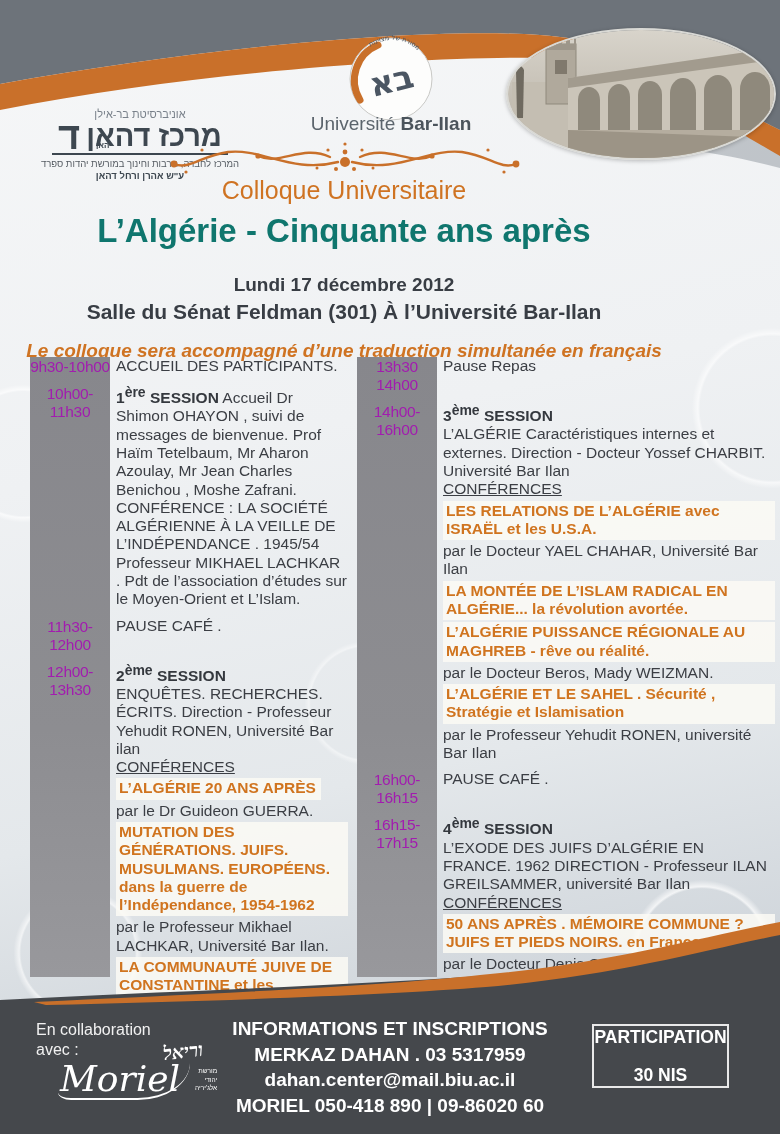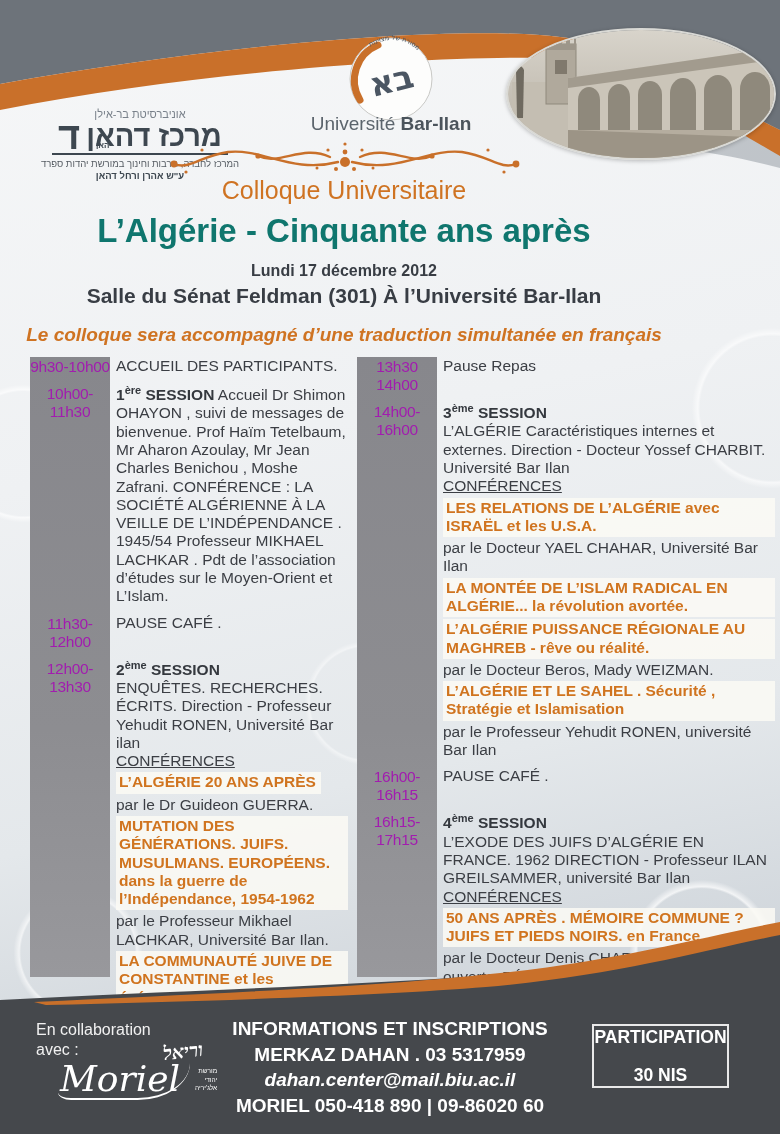--- a/index.html
+++ b/index.html
@@ -33,51 +33,51 @@
   .biu-label b{color:#4b545c;}
 
   .oval{position:absolute;top:28px;left:506px;width:266px;height:128px;border-radius:50%;overflow:hidden;border:2px solid #d9d9d5;box-shadow:0 1px 4px rgba(0,0,0,.25);}
 
   .flourish{position:absolute;top:138px;left:162px;}
 
   
   .titles{position:absolute;top:176px;left:0;width:688px;text-align:center;}
   .kicker{font-size:25px;color:#cf7322;}
   .main-title{font-size:33px;font-weight:bold;color:#0f766e;margin-top:7px;}
-  .date-line{font-size:16px;font-weight:bold;color:#383d44;margin-top:12px;}
+  .date-line{font-size:19px;font-weight:bold;color:#383d44;margin-top:24px;}
   .venue-line{font-size:21px;font-weight:bold;color:#383d44;margin-top:4px;}
   .note-line{font-size:19px;font-weight:bold;font-style:italic;color:#cf7322;margin-top:16px;}
 
   
   .col{position:absolute;top:357px;}
   .col-left{left:30px;width:318px;}
   .col-right{left:357px;width:418px;}
   .timebar{position:absolute;top:0;left:0;width:80px;height:620px;background:linear-gradient(180deg,#87878c 0%,#8d8d91 60%,#98989c 100%);}
   .rows{position:relative;}
   .row{display:flex;align-items:flex-start;margin-bottom:8px;}
   .time{flex:0 0 80px;font-size:15.5px;color:#a21caf;text-align:center;padding-top:1px;letter-spacing:-.3px;}
   .cell{flex:1;padding-left:6px;font-size:15.5px;line-height:1.18;color:#3b3e44;}
   .cell .sess{font-weight:bold;color:#34383e;}
-  .cell sup{font-size:11px;font-weight:bold;}
+  .cell sup{font-size:14px;font-weight:bold;}
   .cell .u{text-decoration:underline;}
   .cell .hl{display:table;background:rgba(251,250,245,.85);color:#d0741f;font-weight:bold;padding:1px 5px 2px 3px;margin:2px 0;}
 
   
   .bottom-svg{position:absolute;top:918px;left:0;}
   .footer{position:absolute;top:1012px;left:0;width:780px;height:122px;background:#45484c;}
   .collab{position:absolute;top:1020px;left:36px;color:#f1f1f1;font-size:16px;line-height:1.25;}
   .moriel{position:absolute;top:1040px;left:58px;width:190px;color:#fff;}
   .moriel .heb{font-family:"DejaVu Serif",serif;font-style:italic;font-size:19px;font-weight:bold;text-align:center;margin-left:60px;transform:rotate(-6deg);}
   .moriel .rowm{display:flex;align-items:flex-end;gap:5px;}
   .moriel .name{font-family:"DejaVu Serif",serif;font-style:italic;font-size:36px;line-height:.9;border-bottom:2px solid #fff;padding:0 10px 3px 2px;border-radius:0 0 40% 10%/0 0 100% 20%;}
   .moriel .tiny{font-size:6.5px;line-height:1.3;text-align:right;padding-bottom:8px;}
   .info{position:absolute;top:1018px;left:198px;width:384px;text-align:center;color:#fff;font-weight:bold;}
   .info .l1{font-size:19px;}
   .info .l2{font-size:19px;margin-top:4px;}
-  .info .l3{font-size:19px;margin-top:3px;font-style:italic;}
+  .info .l3{font-size:19px;margin-top:3px;}
   .info .l4{font-size:19px;margin-top:4px;}
   .partbox{position:absolute;top:1024px;left:592px;width:133px;height:60px;border:2px solid #e9e9e9;color:#fff;font-weight:bold;font-size:17.5px;text-align:center;display:flex;flex-direction:column;justify-content:center;gap:17px;}
 </style>
 </head>
 <body>
 
 <div class="poster">
   <div class="content-bg"></div>
 
   <svg class="hdr-svg" width="780" height="175" viewBox="0 0 780 175">

